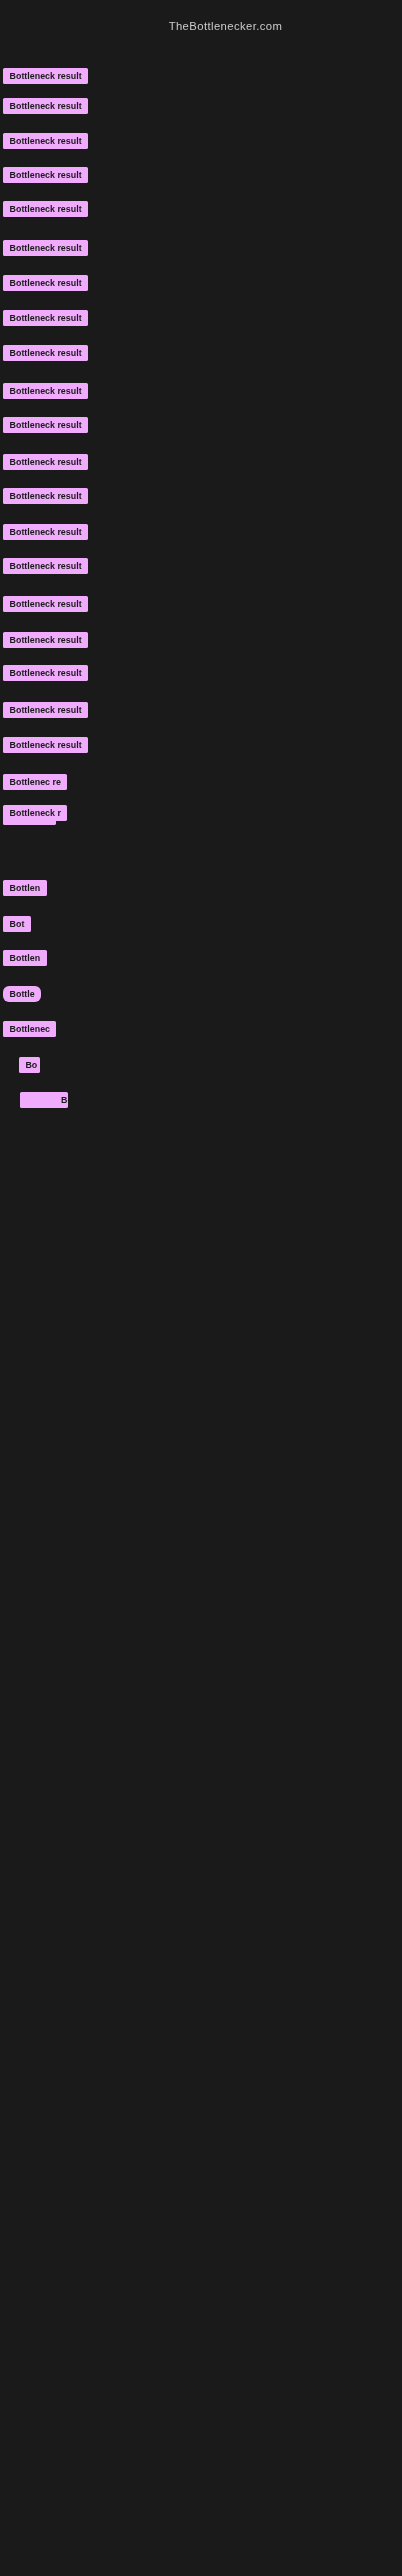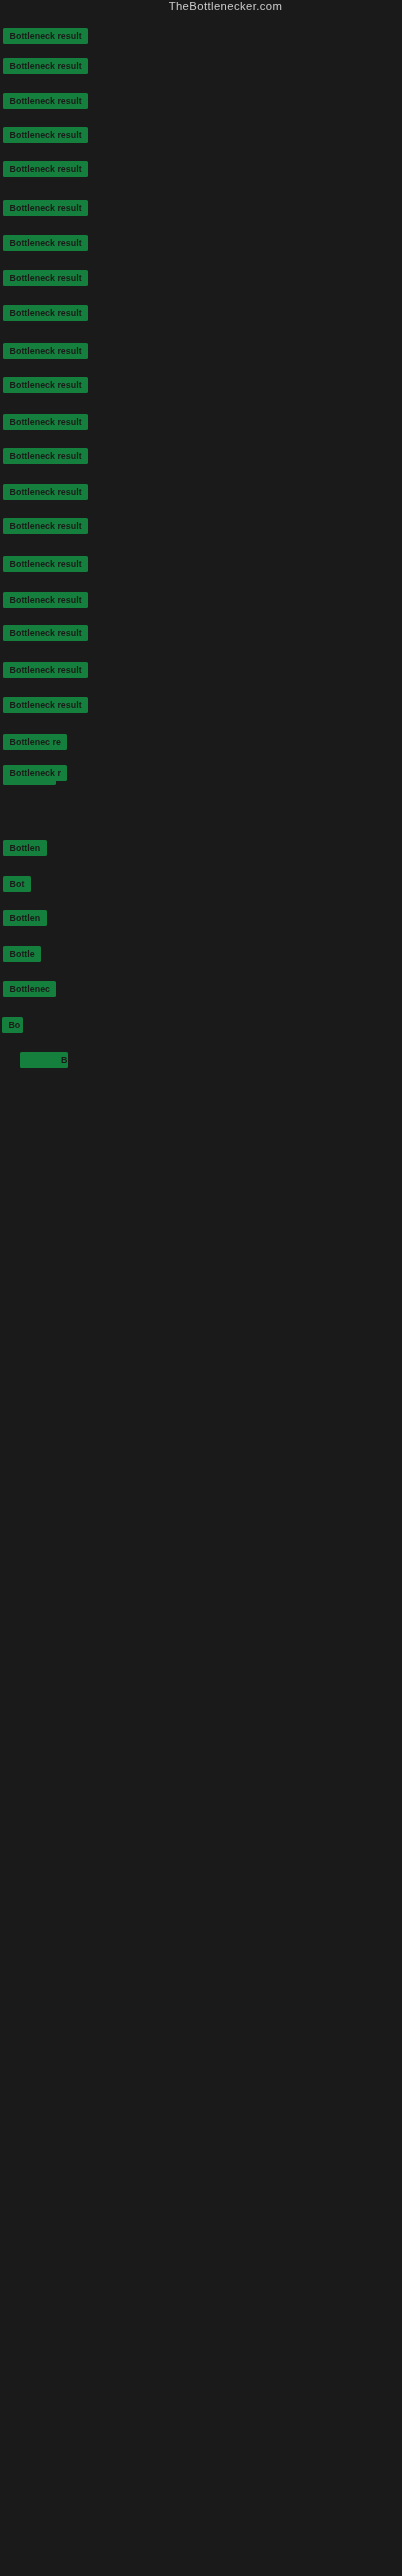--- a/index.html
+++ b/index.html
@@ -11,27 +11,27 @@
       width: 403px;
       min-height: 2576px;
       background-color: #1a1a1a;
       font-family: Arial, sans-serif;
       position: relative;
     }
     .site-title {
       text-align: center;
       color: #cccccc;
       font-size: 11.3px;
-      padding: 0 0;
+      padding: 20px 0;
       letter-spacing: 0.4px;
       margin-left: 48px;
     }
     .bottleneck-badge {
       display: inline-block;
-      background-color: #15803d;
+      background-color: #f0abfc;
       color: #1a1a1a;
       font-size: 8.9px;
       font-weight: bold;
       padding: 3.2px 6.4px;
       border-radius: 1.6px;
       white-space: nowrap;
       overflow: hidden;
     }
   </style>
 </head>
@@ -61,18 +61,18 @@
     <div class="bottleneck-badge" style="position: absolute; top: 580px; left: 3.2px; max-width: 97px;">Bottleneck result</div>
     <div class="bottleneck-badge" style="position: absolute; top: 613px; left: 3.2px; max-width: 97px;">Bottleneck result</div>
     <div class="bottleneck-badge" style="position: absolute; top: 650px; left: 3.2px; max-width: 97px;">Bottleneck result</div>
     <div class="bottleneck-badge" style="position: absolute; top: 685px; left: 3.2px; max-width: 97px;">Bottleneck result</div>
     <div class="bottleneck-badge" style="position: absolute; top: 722px; left: 3.2px; max-width: 81px;">Bottlenec re</div>
     <div class="bottleneck-badge" style="position: absolute; top: 757px; left: 3.2px; max-width: 64px;">Bottlenec</div>
     <div class="bottleneck-badge" style="position: absolute; top: 753px; left: 3.2px; max-width: 72px;">Bottleneck r</div>
     <div class="bottleneck-badge" style="position: absolute; top: 828px; left: 3.2px; max-width: 55px;">Bottlen</div>
     <div class="bottleneck-badge" style="position: absolute; top: 864px; left: 3.2px; max-width: 32px;">Bot</div>
     <div class="bottleneck-badge" style="position: absolute; top: 898px; left: 3.2px; max-width: 55px;">Bottlen</div>
-    <div class="bottleneck-badge" style="position: absolute; top: 934px; left: 3.2px; max-width: 47px;">Bottle</div>
+    <div class="bottleneck-badge" style="position: absolute; top: 934px; left: 3.2px; max-width: 47px; border-radius: 6px;">Bottle</div>
     <div class="bottleneck-badge" style="position: absolute; top: 969px; left: 3.2px; max-width: 64px;">Bottlenec</div>
-    <div class="bottleneck-badge" style="position: absolute; top: 1005px; left: 2px; max-width: 21px;">Bo</div>
+    <div class="bottleneck-badge" style="position: absolute; top: 1005px; left: 19px; max-width: 21px;">Bo</div>
     <div class="bottleneck-badge" style="position: absolute; top: 1040px; left: 20px; max-width: 48px; padding-left: 41px;">Bottler</div>
   </div>
 
 
 </body></html>

